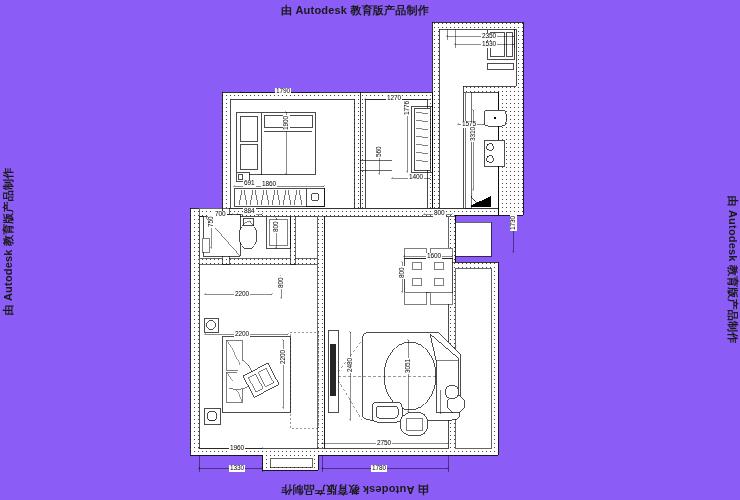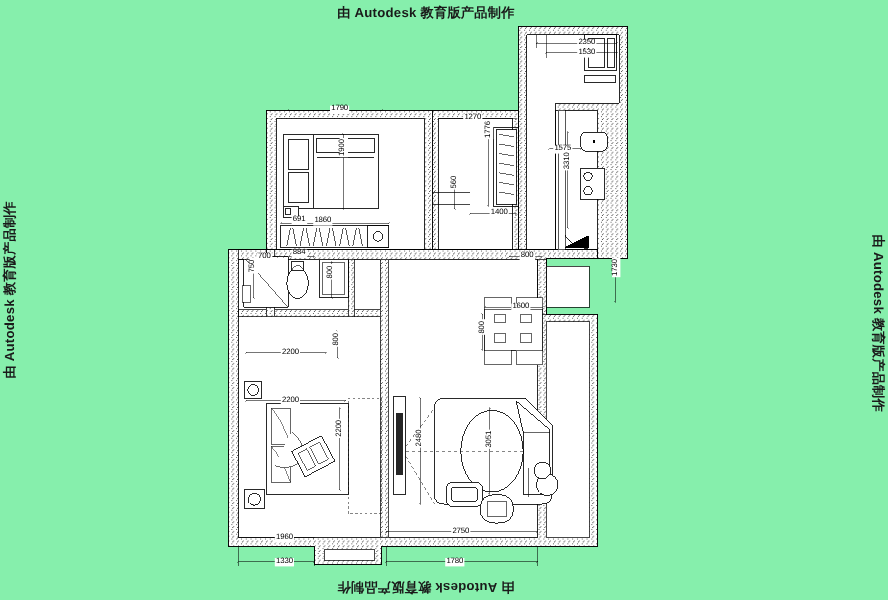--- a/index.html
+++ b/index.html
@@ -1,18 +1,18 @@
 <!DOCTYPE html>
 <html><head>
 <meta charset="utf-8">
 <style>
   html,body{margin:0;padding:0;background:#fff;}
   body{width:740px;height:500px;overflow:hidden;
        font-family:"Liberation Sans","DejaVu Sans",sans-serif;color:#000;}
-  #stage{position:relative;width:740px;height:500px;background:#86efac;}
+  #stage{position:relative;width:740px;height:500px;background:#8b5cf6;}
 
   
   .wm{position:absolute;font-size:11px;font-weight:bold;color:#1a1a1a;
       white-space:nowrap;letter-spacing:.2px;}
   .wm-top{left:281px;top:3px;}
   .wm-bottom{left:281px;top:482px;transform:rotate(180deg);transform-origin:center center;}
   .wm-left{left:-52px;top:248px;width:120px;text-align:center;
            transform:rotate(-90deg);transform-origin:center center;}
   .wm-right{left:672px;top:248px;width:120px;text-align:center;
             transform:rotate(90deg);transform-origin:center center;}

